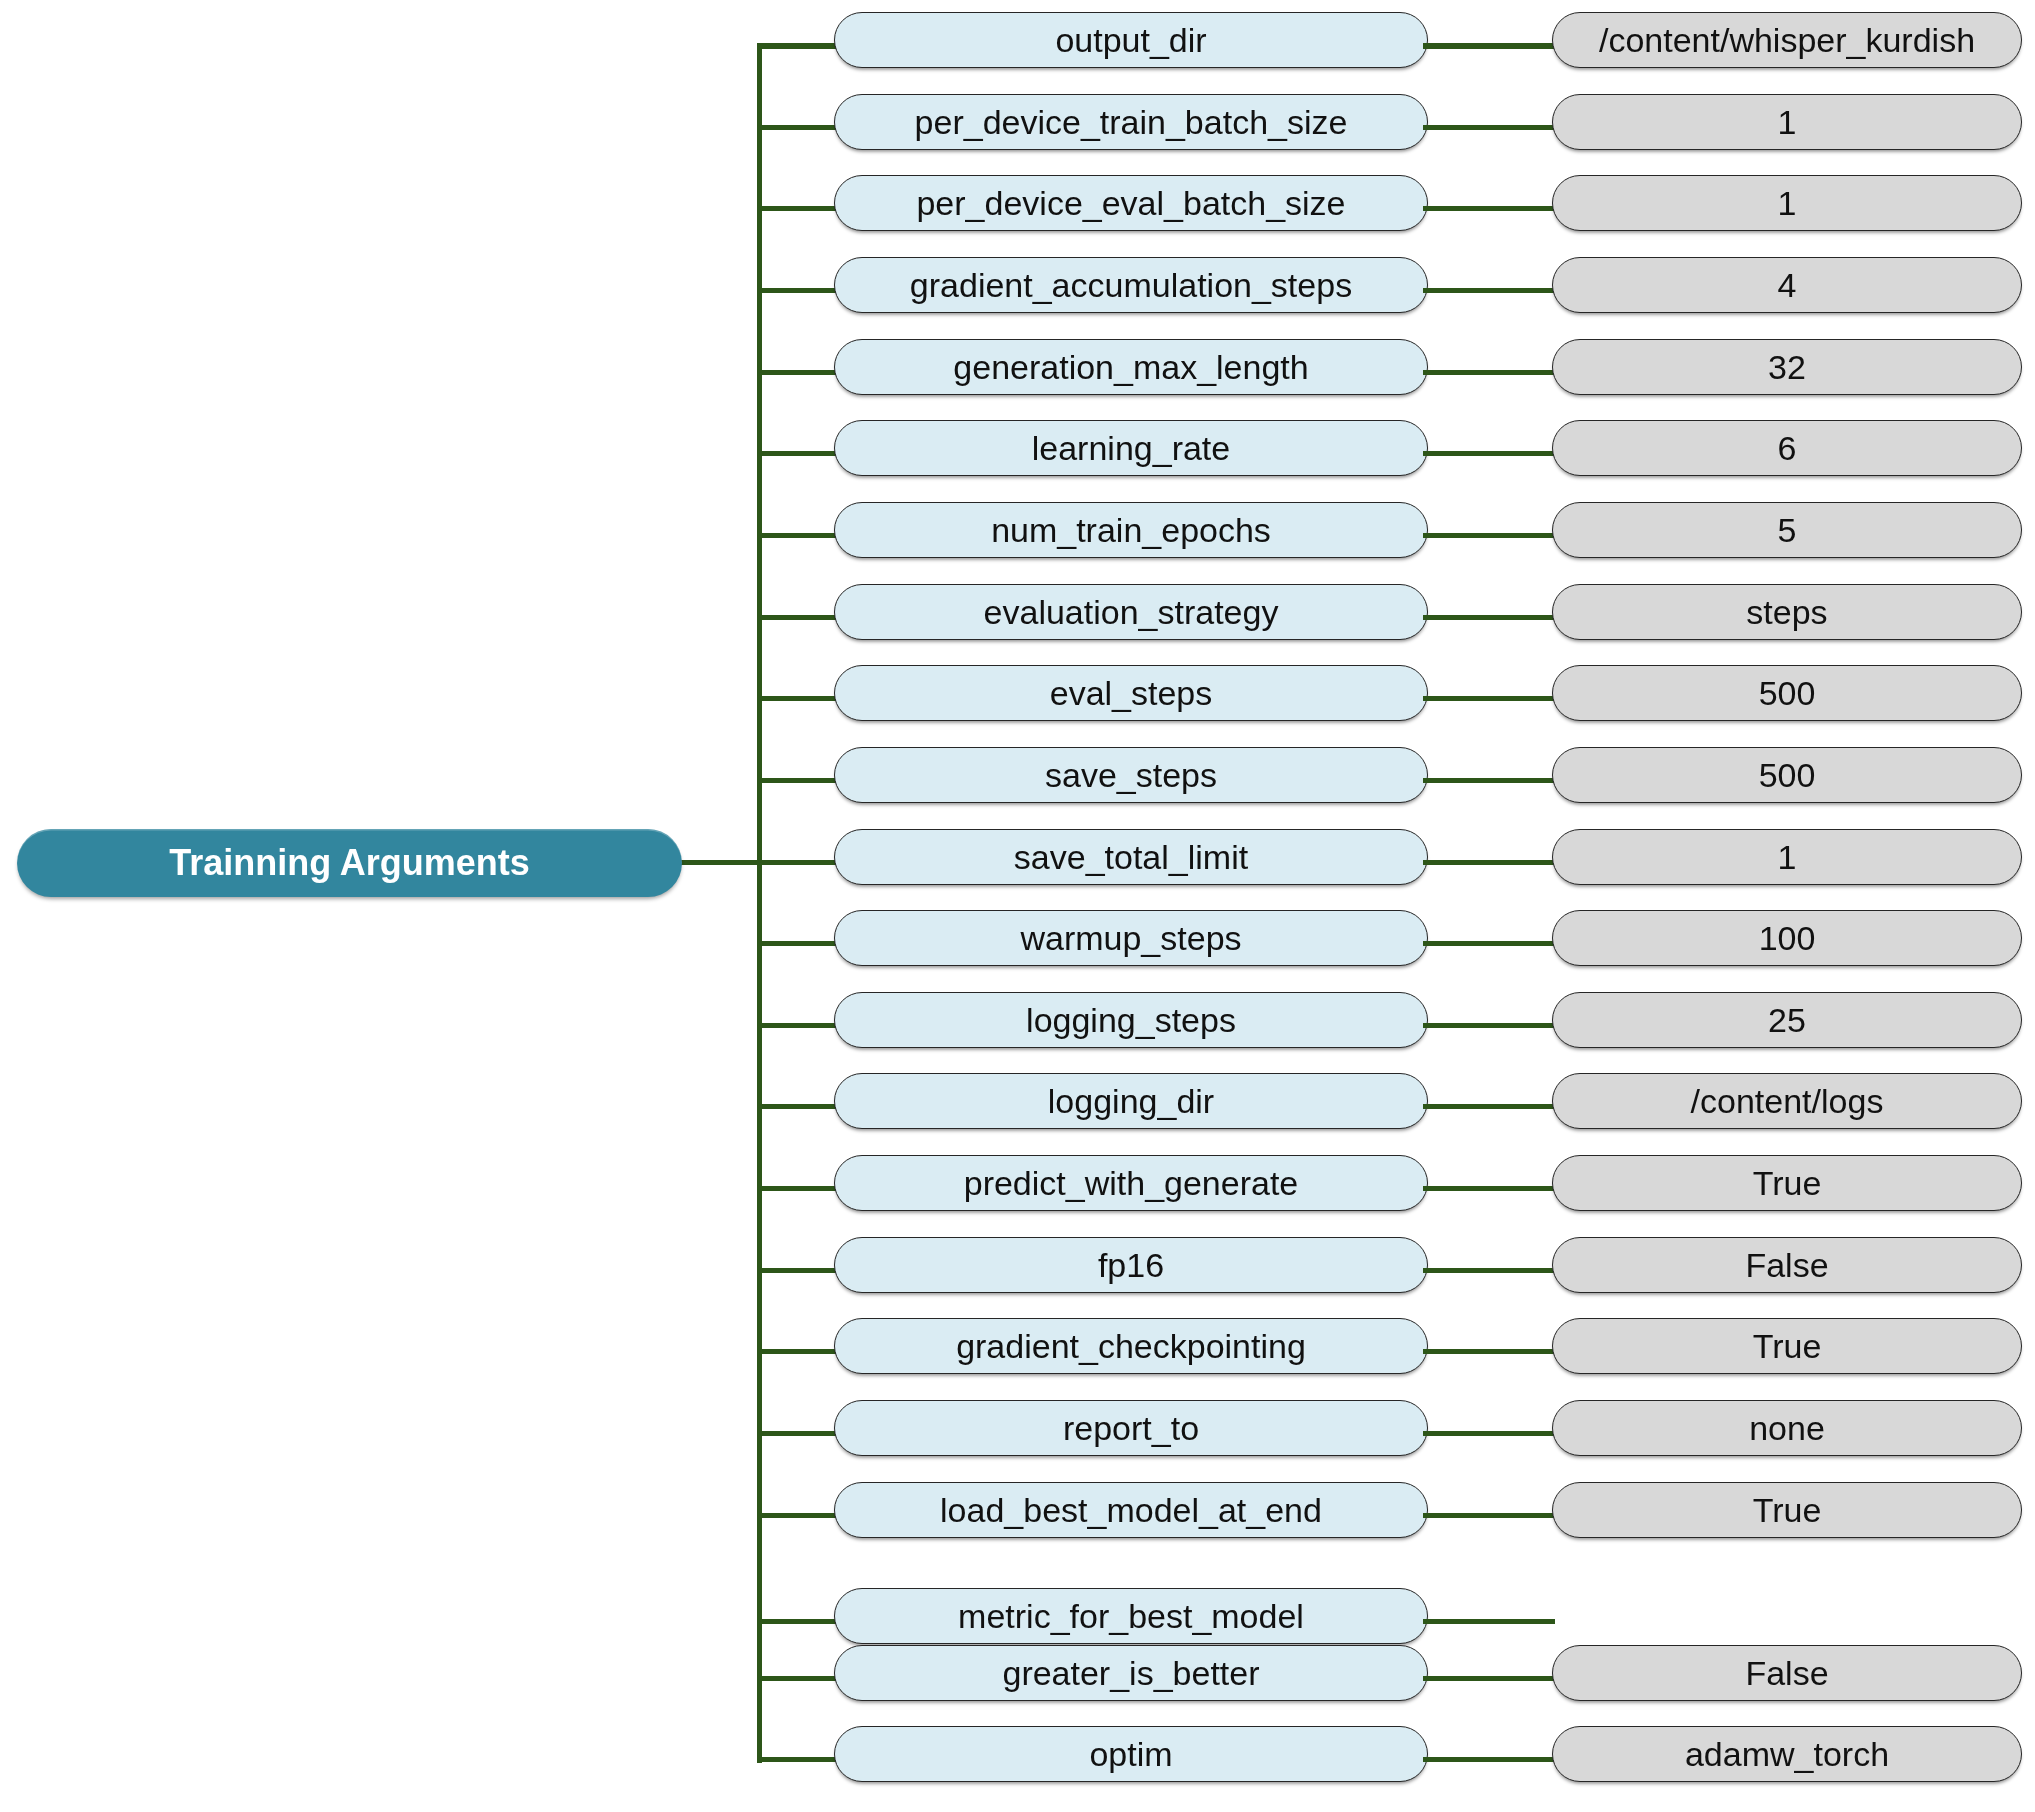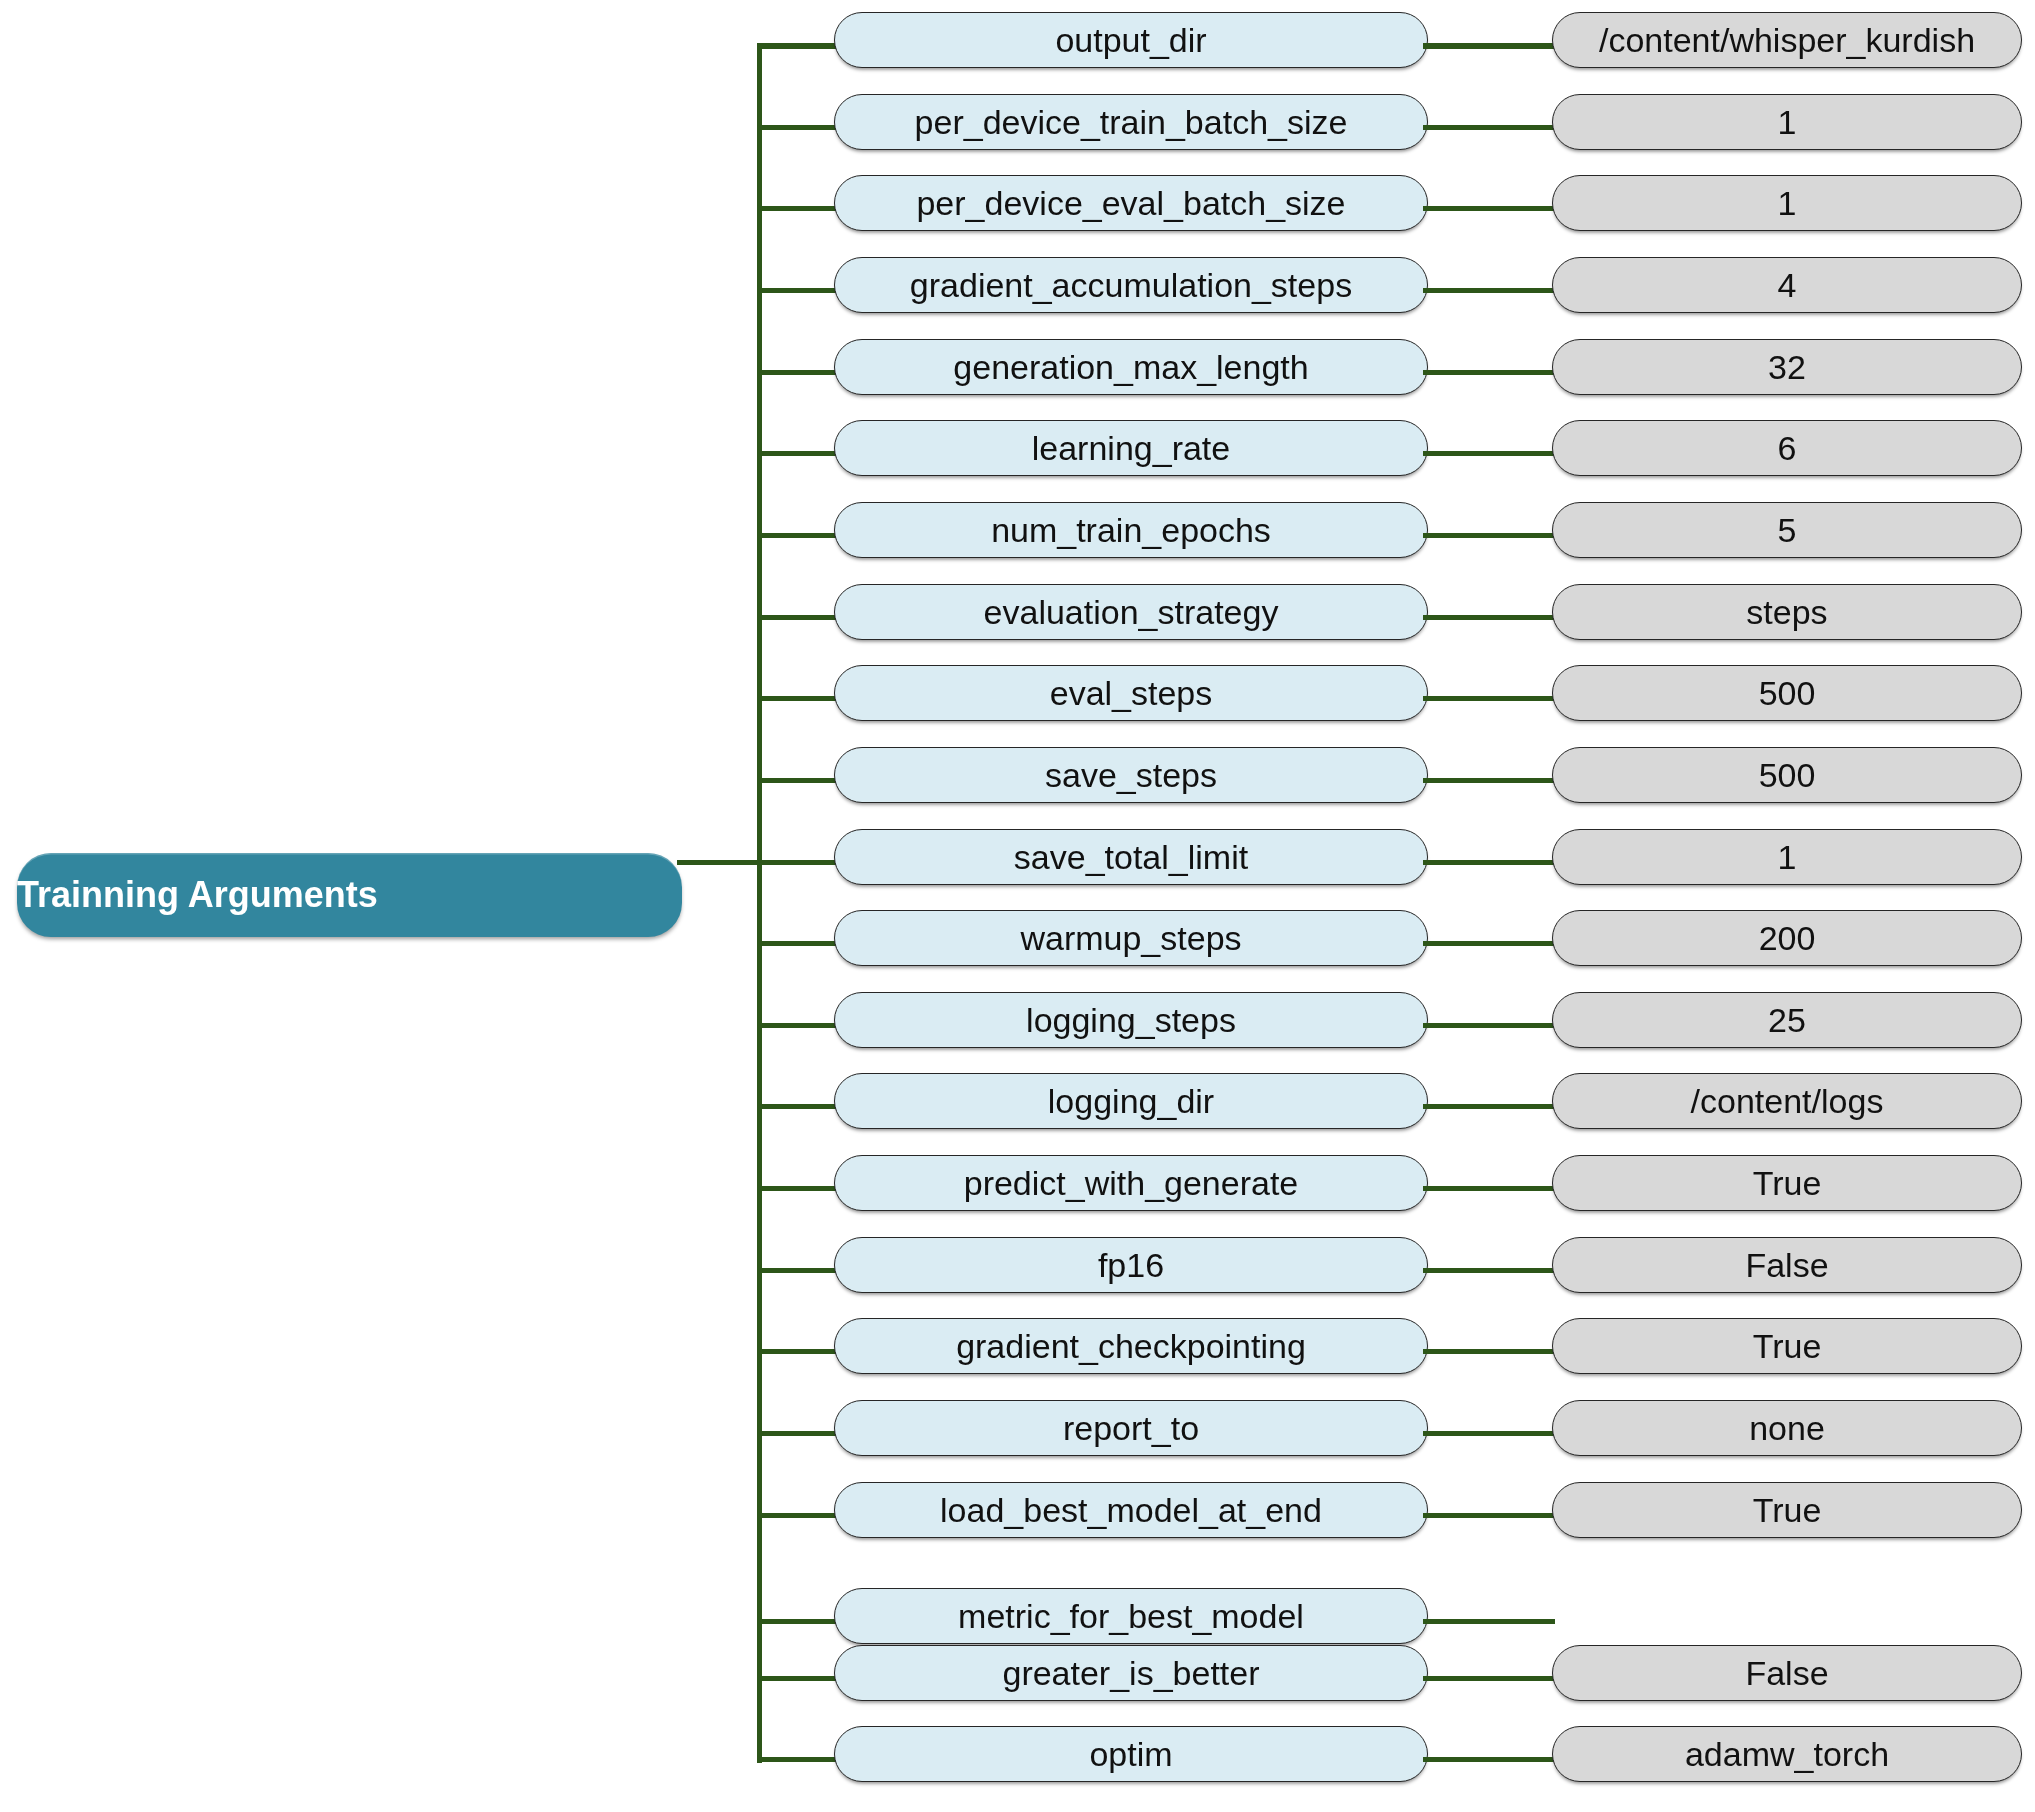--- a/index.html
+++ b/index.html
@@ -7,24 +7,24 @@
     position:relative;
     width:2035px;height:1813px;
     background:#ffffff;
     overflow:hidden;
     font-family:"Liberation Sans", sans-serif;
   }
   .line{position:absolute;background:var(--c-line);}
   .trunk{left:757px;top:43px;width:5.4px;height:1720px;}
   .root-link{left:677px;top:860px;width:86px;height:5.4px;}
   .root-pill{
-    position:absolute;left:17px;top:853px;width:665px;height:84px;
+    position:absolute;left:17px;top:829px;width:665px;height:68px;
     background:var(--c-root);
     border-radius:34px;
-    display:flex;align-items:center;justify-content:flex-start;
+    display:flex;align-items:center;justify-content:center;
     color:var(--c-root-text);
     font-size:36px;font-weight:bold;
     box-shadow:0 3.2px 4.1px -1.4px rgba(0,0,0,0.40), inset 0 1.4px 0 rgba(255,255,255,0.25);
     white-space:nowrap;
   }
   .row{position:absolute;left:0;width:2035px;height:68px;}
   .stub{left:757px;top:31px;width:82px;height:5.4px;}
   .mid{left:1423px;top:31px;width:132px;height:5.4px;}
   .pill{
     position:absolute;top:0;height:56px;
@@ -170,21 +170,21 @@
     </div>
   </div>
 
   <div class="row" style="top: 910px; padding-left: 20px;">
     <div class="line stub"></div>
     <div class="pill param">
       <span>warmup_steps</span>
     </div>
     <div class="line mid"></div>
     <div class="pill value">
-      <span>200</span>
+      <span>100</span>
     </div>
   </div>
 
   <div class="row" style="top: 992px;">
     <div class="line stub"></div>
     <div class="pill param">
       <span>logging_steps</span>
     </div>
     <div class="line mid"></div>
     <div class="pill value">

